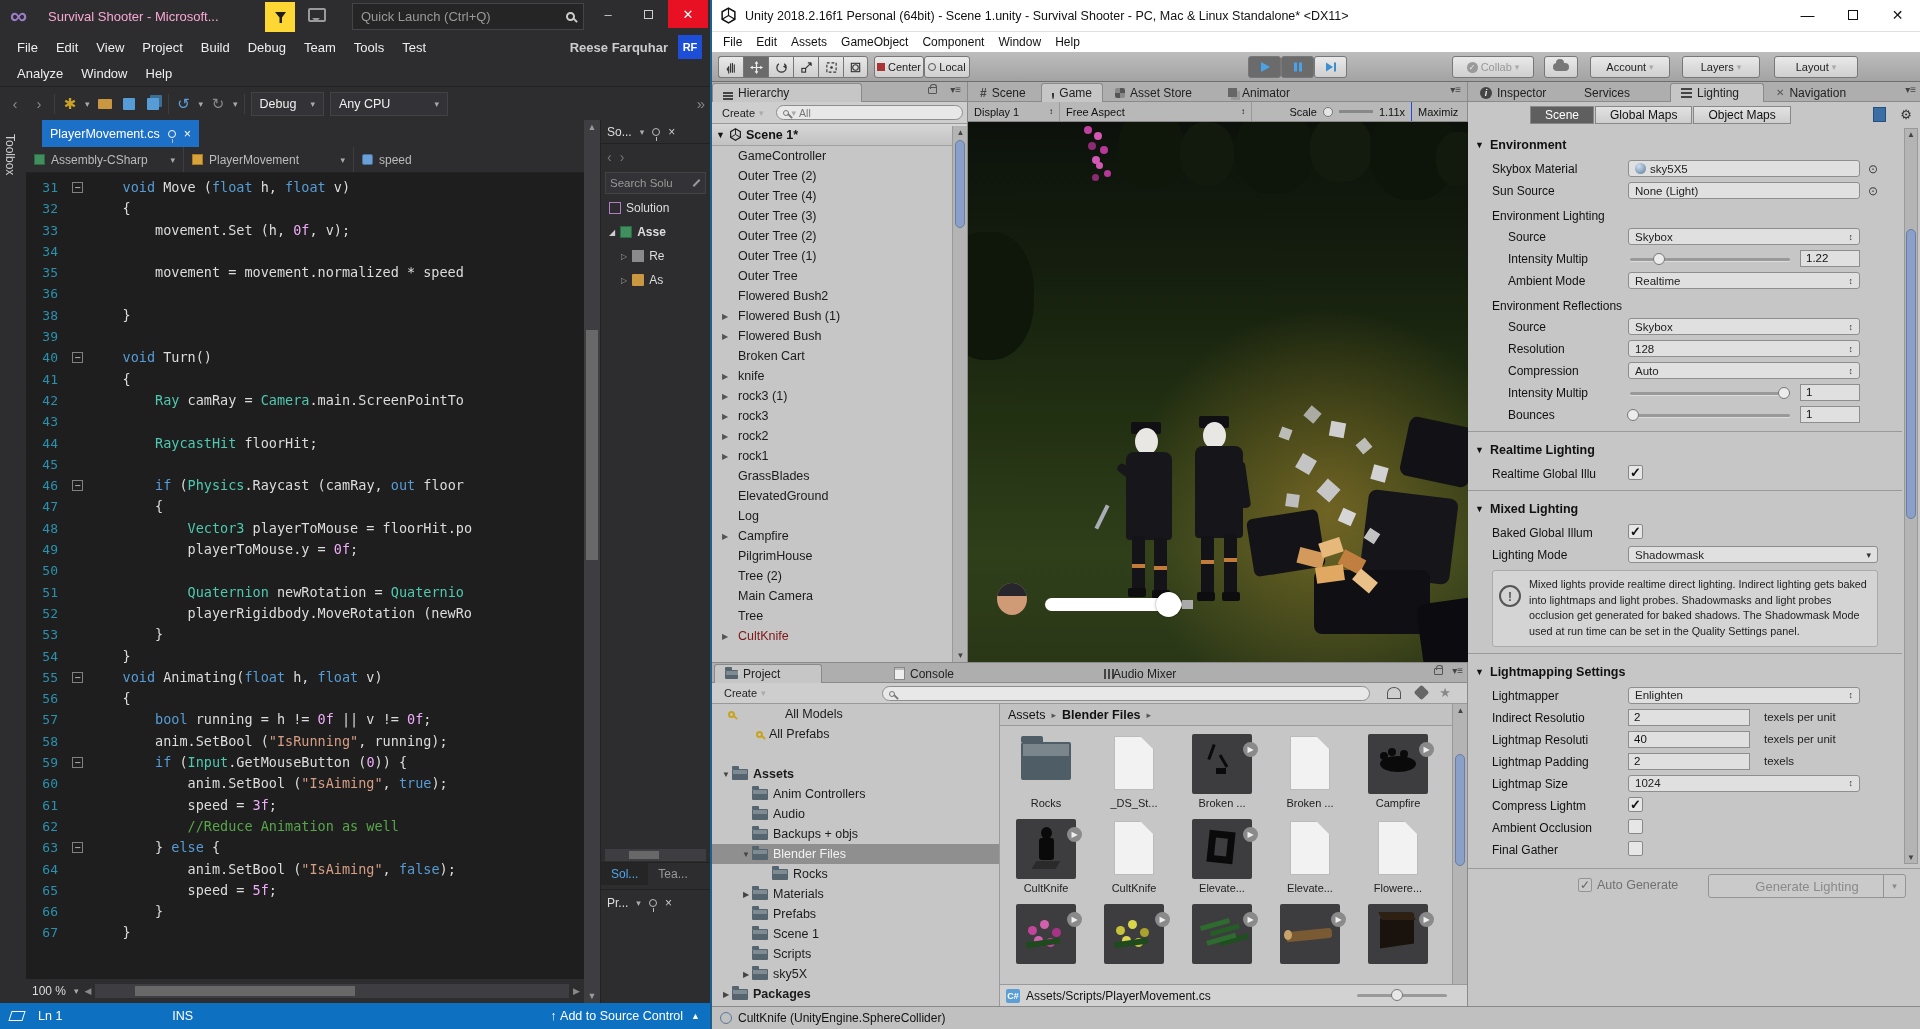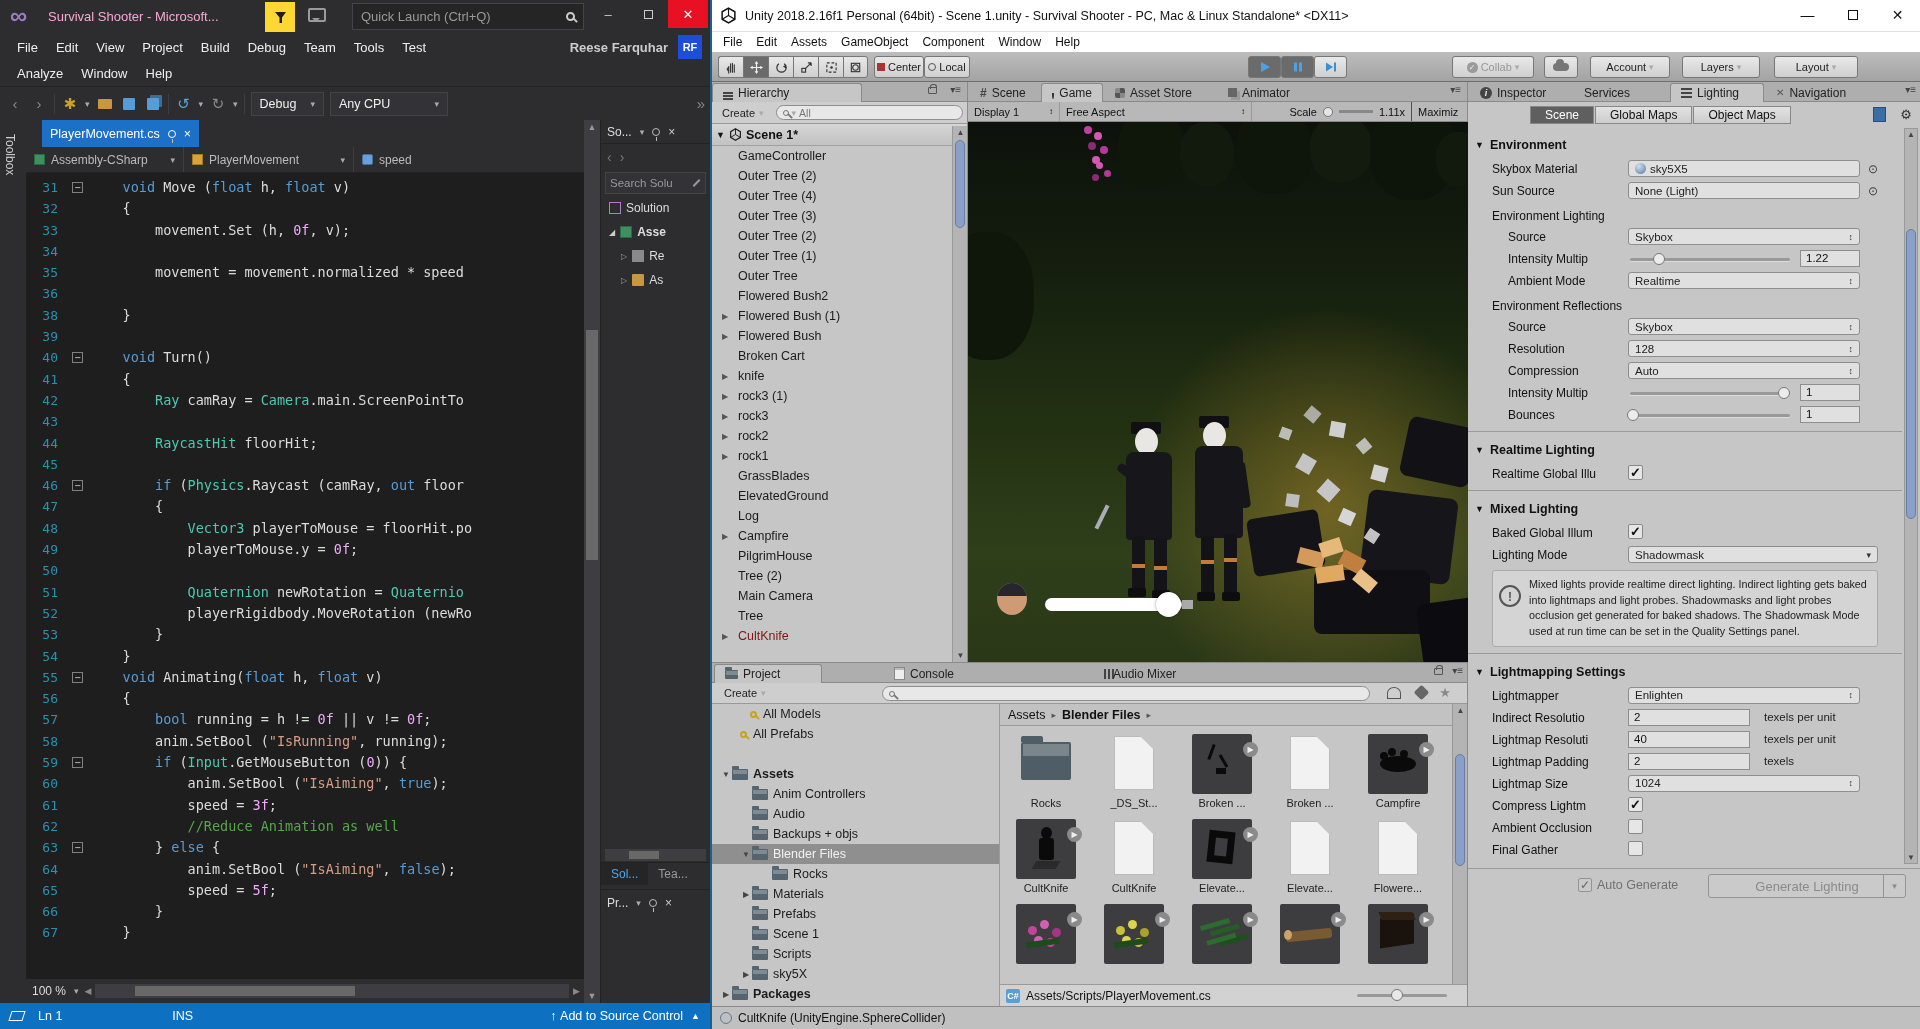--- a/index.html
+++ b/index.html
@@ -953,25 +953,25 @@
             <span class="caret">▾</span>
         </span>
         <span class="usearch" style="position:absolute;left:170px;top:3px;width:488px">
           <span class="mag" style="width:6px;height:6px;border-width:1.5px"></span>
         </span>
         <span style="position:absolute;right:66px;top:4px;width:14px;height:12px;border:1px solid #555;border-radius:50% 50% 0 0"></span>
         <span style="position:absolute;right:40px;top:4px;width:11px;height:11px;background:#666;transform:rotate(45deg);border-radius:2px"></span>
         <span style="position:absolute;right:16px;top:2px;color:#888;font-size:13px">★</span>
       </div>
       <div id="ptree">
-          <div class="trow" style="padding-left: 38px;">
+          <div class="trow" style="padding-left: 16px; gap: 44px;">
             <span class="mag ymag" style="width: 7px; height: 7px;"></span>
             <span>All Models</span>
           </div>
-          <div class="trow" style="padding-left: 28px;">
+          <div class="trow" style="padding-left: 44px;">
             <span class="mag ymag" style="width: 7px; height: 7px;"></span>
             <span>All Prefabs</span>
           </div>
           <div class="trow"></div>
           <div class="trow" style="padding-left: 8px;">
             <span class="tri">▼</span>
             <span class="folder"></span>
             <span style="font-weight: bold;">Assets</span>
           </div>
           <div class="trow" style="padding-left: 28px;">

